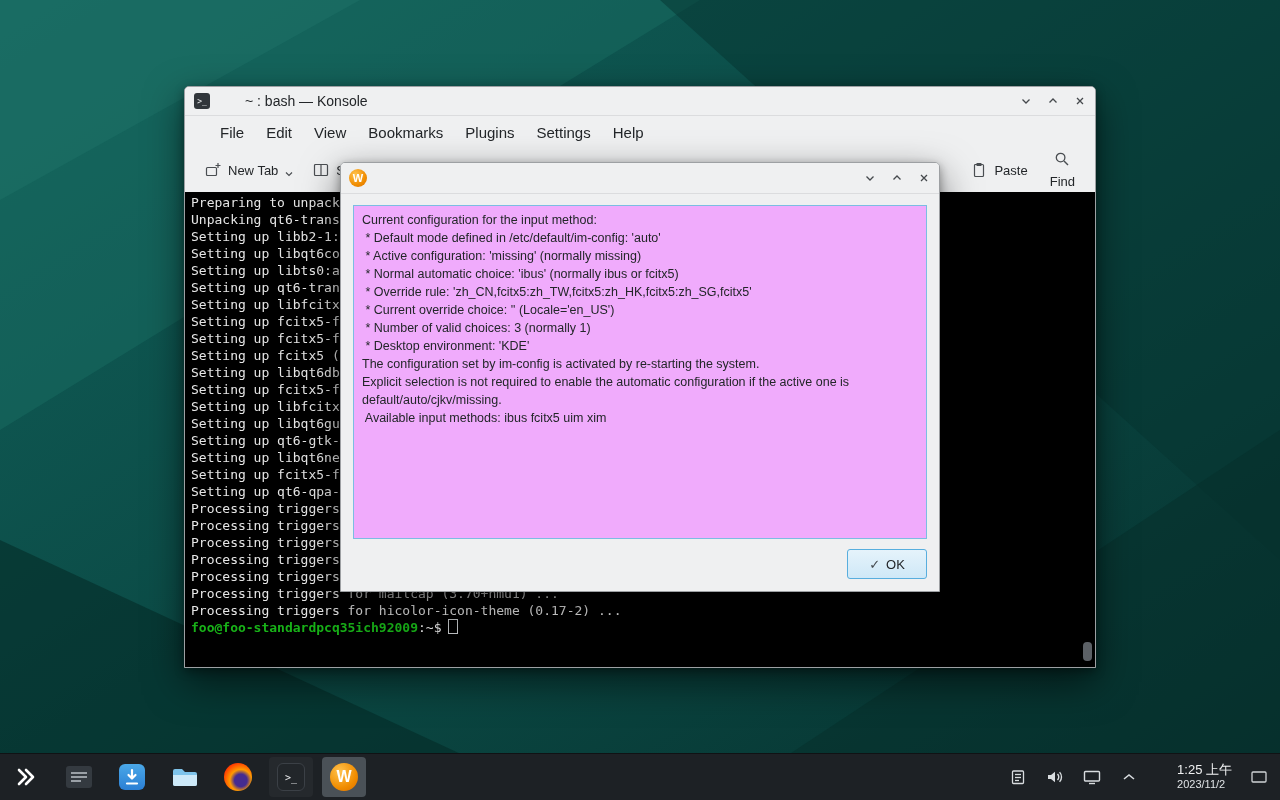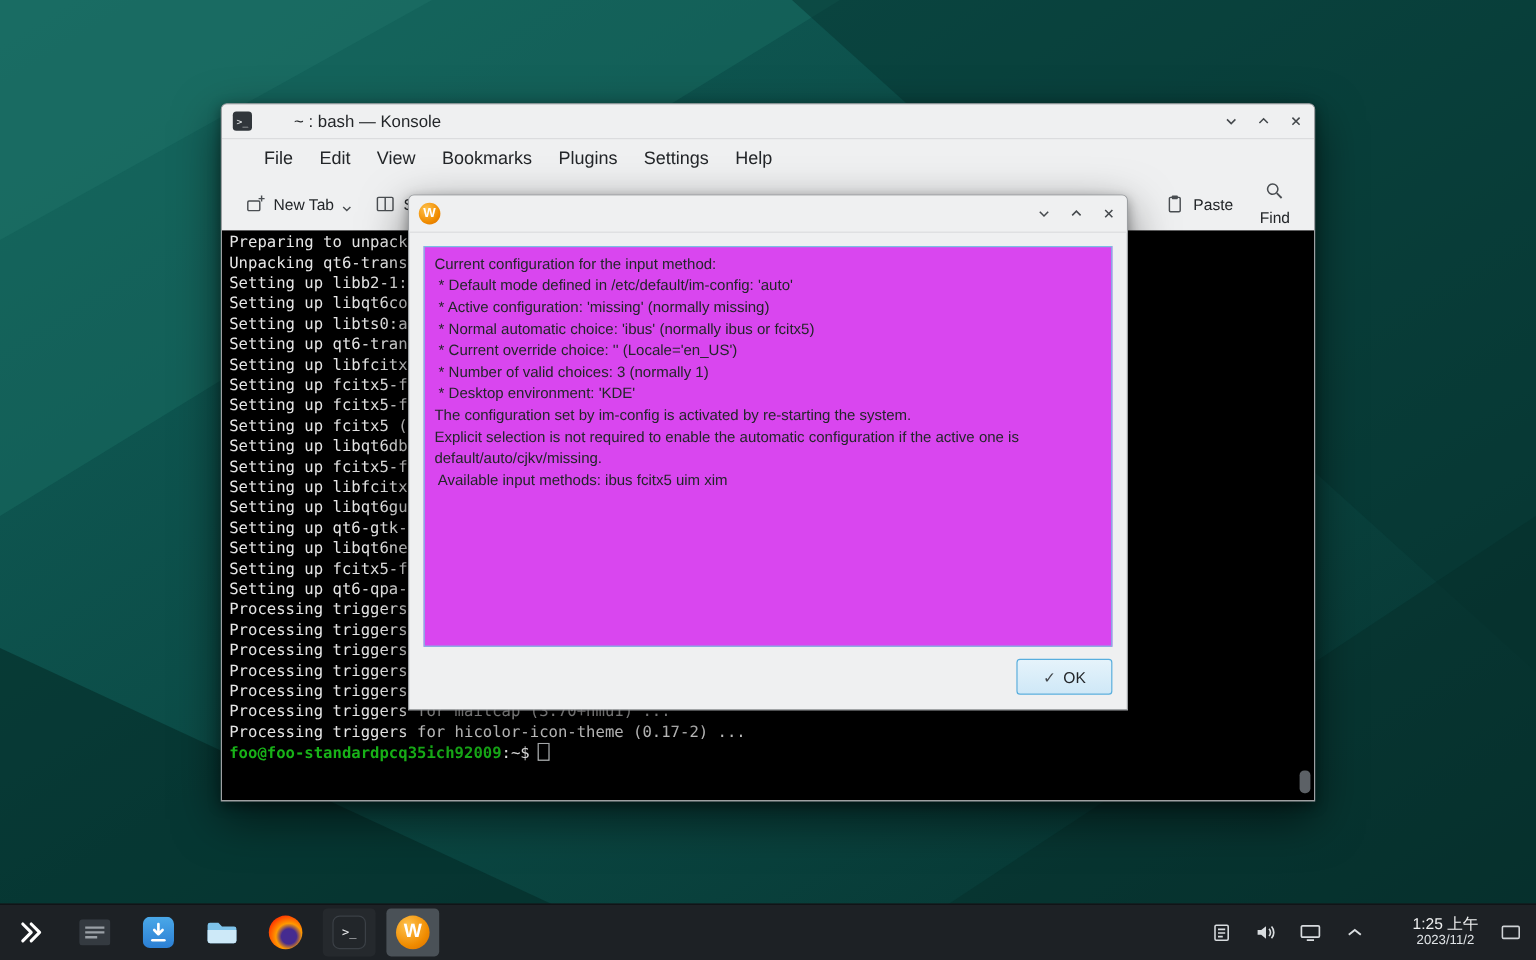--- a/index.html
+++ b/index.html
@@ -65,21 +65,21 @@
   .kdialog .titlebar{height:30px;}
   .wicon{
     border-radius:50%;color:#fff;font-weight:bold;
     background:radial-gradient(circle at 35% 30%,#ffc24d,#f08c00 62%,#d96c00);
     display:flex;align-items:center;justify-content:center;flex:none;
   }
   .wicon.small{width:18px;height:18px;font-size:11px;margin-left:8px;}
   .wicon.big{width:28px;height:28px;font-size:16px;}
   .dframe{
     position:absolute;left:12px;top:42px;width:574px;height:334px;box-sizing:border-box;
-    border:1px solid #7bbde2;background:#d946ef;padding:5px 8px;
+    border:1px solid #7bbde2;background:#f0abfc;padding:5px 8px;
     font-size:12.5px;line-height:18px;color:#232629;overflow:hidden;
   }
   .dline{white-space:pre;height:18px;overflow:hidden;}
   .ok-btn{
     position:absolute;right:12px;bottom:12px;width:80px;height:30px;
     display:flex;align-items:center;justify-content:center;gap:6px;
     background:linear-gradient(#e5f3fb,#cfe8f7);border:1px solid #58aede;border-radius:3px;
     font-family:"Liberation Sans",sans-serif;font-size:13px;color:#232629;
   }
   .ok-check{color:#44494e;font-size:13px;}
@@ -93,21 +93,21 @@
   .task-btn{width:44px;height:40px;display:flex;align-items:center;justify-content:center;border-radius:4px;flex:none;}
   .task-btn.subtle{background:rgba(255,255,255,.04);}
   .task-btn.active{background:#4a5157;}
   .ff{width:28px;height:28px;border-radius:50%;
       background:radial-gradient(circle at 60% 62%,#452b90 0 26%,#ff9a00 45%,#ff3b00 74%,#b5121b 100%);}
   .kons{width:28px;height:28px;border-radius:6px;background:#22262a;border:1px solid #3b4046;
         color:#e8eaec;font-family:"DejaVu Sans Mono",monospace;font-size:10px;
         display:flex;align-items:center;justify-content:center;box-sizing:border-box;}
   .tray{position:absolute;right:140px;top:0;bottom:0;display:flex;align-items:center;gap:15px;}
   .tray-btn{display:flex;align-items:center;justify-content:center;width:22px;height:30px;}
-  .clock{position:absolute;right:48px;top:50%;transform:translateY(-50%);text-align:center;color:#eff0f1;line-height:1.25;}
+  .clock{position:absolute;right:48px;top:50%;transform:translateY(-50%);text-align:left;color:#eff0f1;line-height:1.25;}
   .clock .time{font-size:13px;}
   .clock .date{font-size:11px;color:#dfe3e6;}
   .show-desktop{position:absolute;right:8px;top:50%;transform:translateY(-50%);
     display:flex;align-items:center;justify-content:center;width:26px;height:30px;}
 </style>
 </head>
 <body>
 
 <div class="desktop">
 
@@ -248,20 +248,21 @@
             </svg>
         </span>
       </span>
     </div>
 
     <div class="dframe">
       <div class="dline">Current configuration for the input method:</div>
       <div class="dline"> * Default mode defined in /etc/default/im-config: 'auto'</div>
       <div class="dline"> * Active configuration: 'missing' (normally missing)</div>
       <div class="dline"> * Normal automatic choice: 'ibus' (normally ibus or fcitx5)</div>
+      <div class="dline"> * Override rule: 'zh_CN,fcitx5:zh_TW,fcitx5:zh_HK,fcitx5:zh_SG,fcitx5'</div>
       <div class="dline"> * Current override choice: '' (Locale='en_US')</div>
       <div class="dline"> * Number of valid choices: 3 (normally 1)</div>
       <div class="dline"> * Desktop environment: 'KDE'</div>
       <div class="dline">The configuration set by im-config is activated by re-starting the system.</div>
       <div class="dline">Explicit selection is not required to enable the automatic configuration if the active one is</div>
       <div class="dline">default/auto/cjkv/missing.</div>
       <div class="dline"> Available input methods: ibus fcitx5 uim xim</div>
     </div>
 
     <button class="ok-btn">

